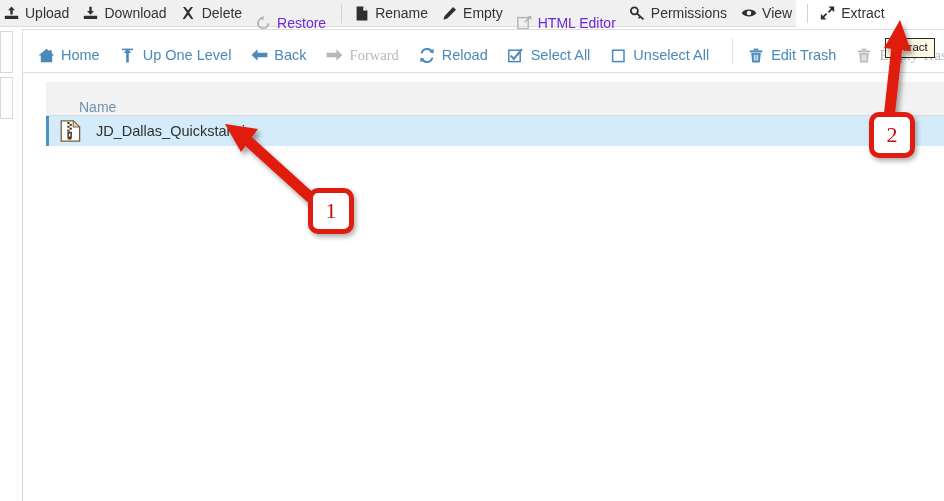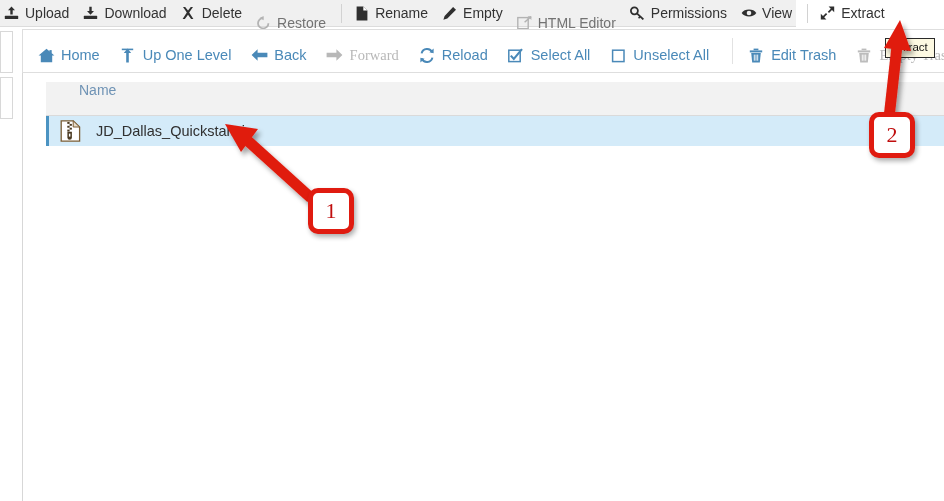--- a/index.html
+++ b/index.html
@@ -32,21 +32,21 @@
     align-items: center;
     height: 27px;
     padding: 0 13px 0 0;
     margin-left: 0;
     font-size: 14px;
     color: #333333;
     white-space: nowrap;
     cursor: pointer;
     position: relative;
   }
-  .tb-item.disabled { color: #737373; cursor: default; margin-top: 20px; }
+  .tb-item.disabled { color: #6d28d9; cursor: default; margin-top: 20px; }
   .tb-item .ic {
     display: inline-flex;
     align-items: center;
     justify-content: center;
     width: 17px; height: 15px;
     margin-right: 5px;
     flex: none;
   }
   .tb-item .ic svg { display: block; }
   .tb-sep {
@@ -121,21 +121,21 @@
     background: #ffffff;
     border-left: 1px solid #d7d7d7;
   }
   .col-header {
     position: absolute;
     left: 23px; top: 9px;
     width: 899px; height: 34px;
     background: #f2f2f2;
     border-bottom: 1px solid #dadada;
     display: flex;
-    align-items: flex-start;
+    align-items: flex-end;
     padding-left: 33px;
   }
   .col-header .label {
     font-size: 14px;
     color: #6f93b5;
   }
   .filerow {
     position: absolute;
     left: 23px; top: 43px;
     width: 921px; height: 30px;

